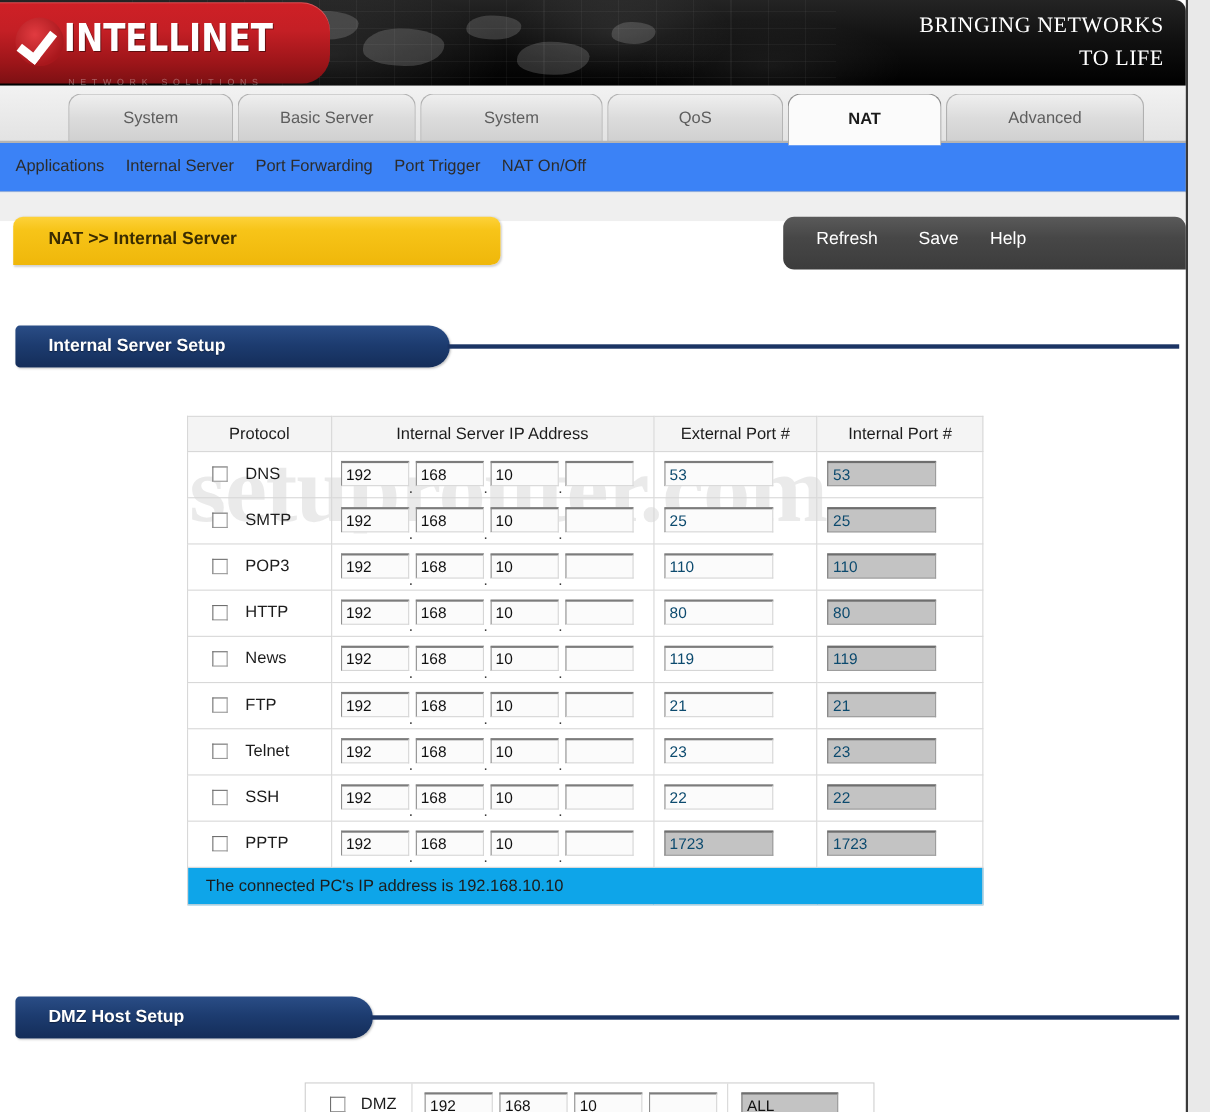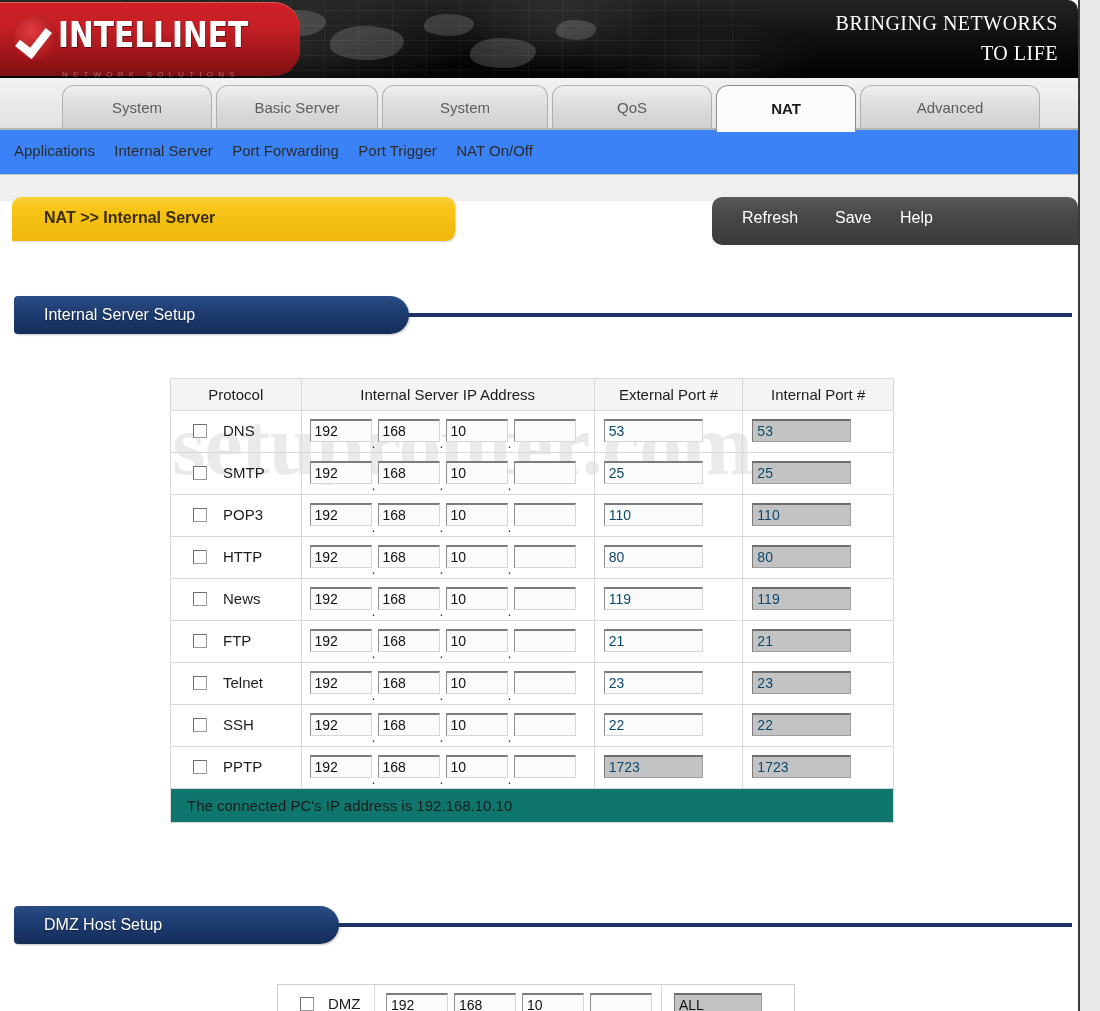--- a/index.html
+++ b/index.html
@@ -256,21 +256,21 @@
     left: 0; top: 0;
     height: 38px;
     background: linear-gradient(180deg,#2a4d86 0%, #1d3c70 45%, #142d59 100%);
     border-radius: 4px 19px 19px 4px;
     box-shadow: 1px 1px 2px rgba(0,0,0,0.25);
   }
   .section-head .pill-text {
     position: absolute;
     left: 30px; top: 10px;
     font-size: 16px;
-    font-weight: normal;
+    font-weight: bold;
     color: #ffffff;
     white-space: nowrap;
     text-shadow: 0 1px 1px rgba(0,0,0,0.4);
   }
   .section-head .rule {
     position: absolute;
     top: 17px;
     height: 4px;
     background: #1b3464;
   }
@@ -402,21 +402,21 @@
   }
   .portbox.disabled {
     background: #c3c3c3;
     border-color: #9d9d9d;
     border-top-color: #6e6e6e;
     border-left-color: #7a7a7a;
   }
 
   .note-row td {
     height: 33px;
-    background: #0f766e;
+    background: #0ea5e9;
     border: 1px solid #d8d8d8;
     margin-left: 28px;
   }
   .note-text {
     position: relative;
     left: 16px;
     font-size: 15px;
     color: #1c1c1c;
     white-space: nowrap;
   }

